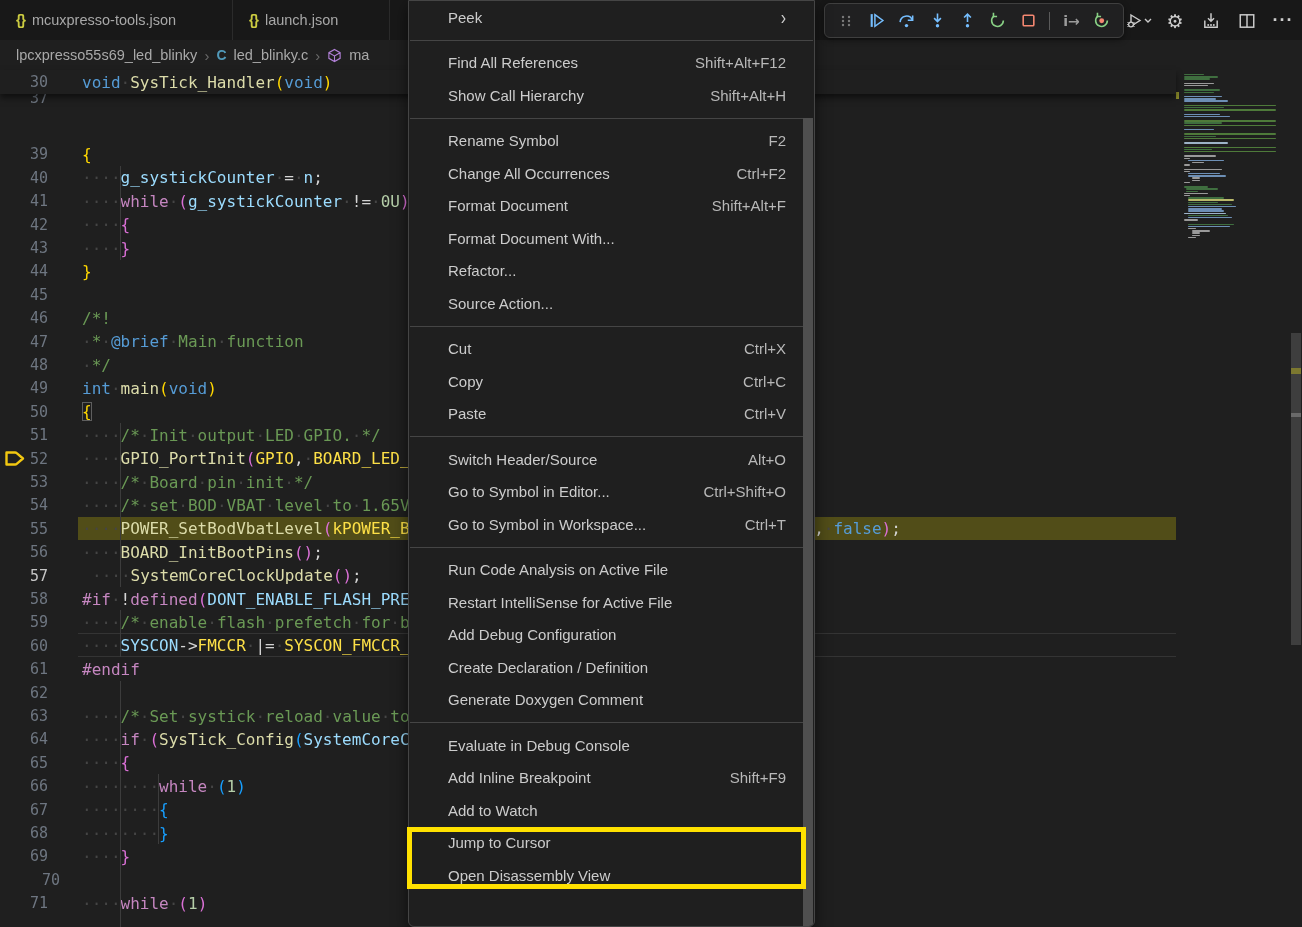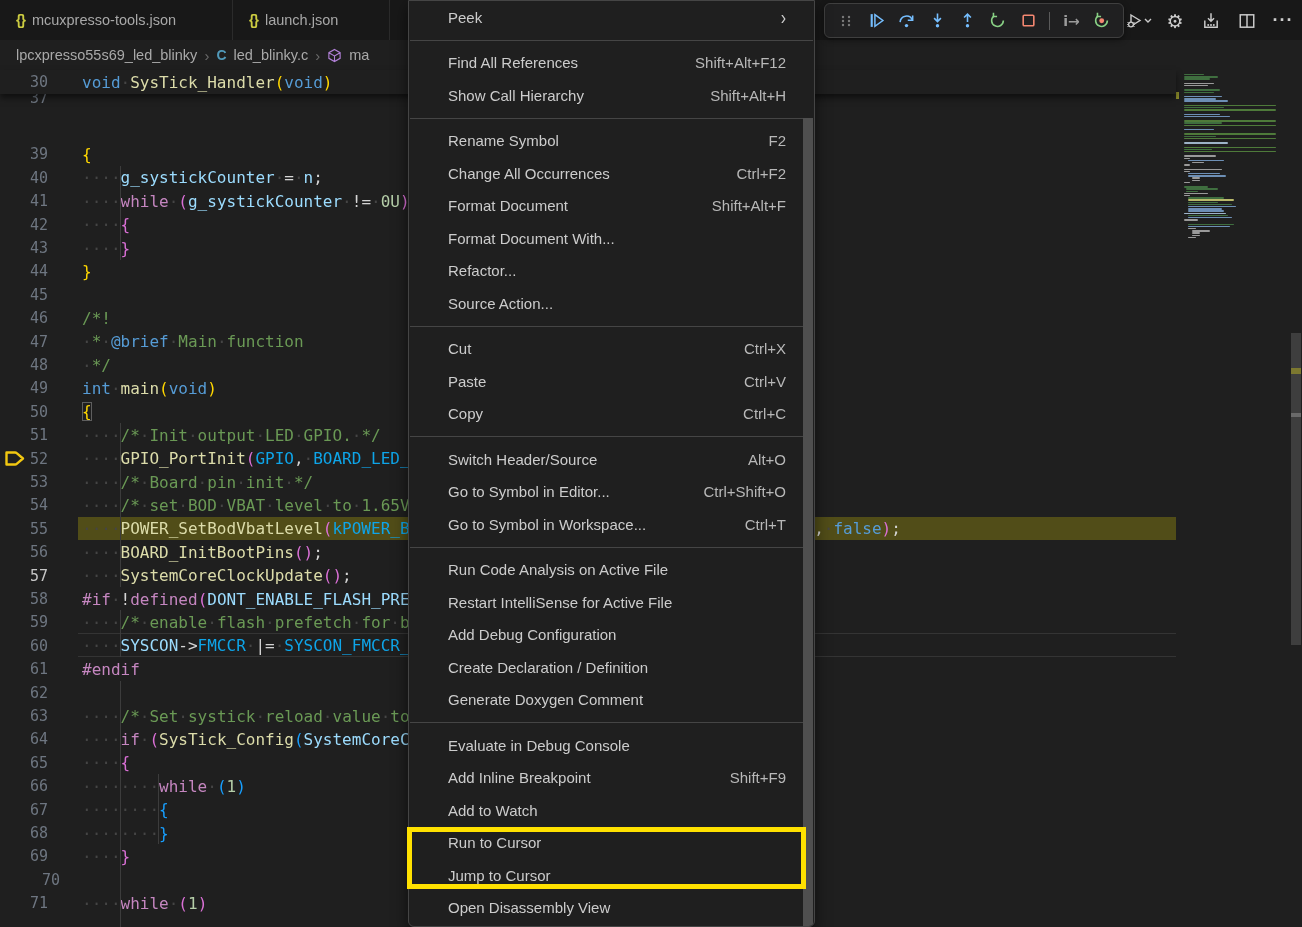--- a/index.html
+++ b/index.html
@@ -35,21 +35,21 @@
   .c-file-ico { color:#519aba; font-weight:bold; font-size:14px; }
 
   
   #editor { position:absolute; left:0; top:70px; width:1176px; height:857px; overflow:hidden;
             font-family:"DejaVu Sans Mono", monospace; font-size:16px; }
   .code-row { position:absolute; left:0; height:23.4px; width:1176px; display:flex; align-items:center; white-space:pre; cursor:text; }
   .gut { display:inline-block; width:48px; text-align:right; color:#6e7681; font-size:15px; flex:0 0 48px; }
   .gut.active { color:#c6c6c6; }
   .codetxt { margin-left:34px; display:inline-block; }
   .c-kw{color:#569CD6} .c-ct{color:#C586C0} .c-fn{color:#DCDCAA} .c-ty{color:#bef264}
-  .c-va{color:#9CDCFE} .c-mv{color:#9CDCFE} .c-mc{color:#0ea5e9} .c-nu{color:#B5CEA8}
+  .c-va{color:#9CDCFE} .c-mv{color:#9CDCFE} .c-mc{color:#fde047} .c-nu{color:#B5CEA8}
   .c-cm{color:#6A9955} .c-fg{color:#D4D4D4} .c-db{color:#569CD6}
   .c-b1{color:#FFD700} .c-b2{color:#DA70D6} .c-b3{color:#179FFF}
   .c-ws{color:#454545}
   .bracket-match { outline:1px solid #5e5e5e; outline-offset:-1px; }
 
   #stickyrow { position:absolute; left:0; top:70px; width:1176px; height:24px; background:#1f1f1f;
                box-shadow:0 4px 6px rgba(0,0,0,.5); z-index:5; font-family:"DejaVu Sans Mono", monospace; font-size:16px;
                display:flex; align-items:center; white-space:pre; }
   #dbg-line-highlight { position:absolute; left:78px; top:447px; width:1098px; height:23.4px; background:#514d18; z-index:0; }
   #cur-line-box { position:absolute; left:78px; top:563px; width:1098px; height:24px;
@@ -223,21 +223,21 @@
       <div class="code-row" style="top: 260px;"><span class="gut">47</span><span class="codetxt"><span class="c-ws">·</span><span class="c-cm">*</span><span class="c-ws">·</span><span class="c-db">@brief</span><span class="c-ws">·</span><span class="c-cm">Main</span><span class="c-ws">·</span><span class="c-cm">function</span></span></div>
       <div class="code-row" style="top: 283.4px;"><span class="gut">48</span><span class="codetxt"><span class="c-ws">·</span><span class="c-cm">*/</span></span></div>
       <div class="code-row" style="top: 306.8px;"><span class="gut">49</span><span class="codetxt"><span class="c-kw">int</span><span class="c-ws">·</span><span class="c-fn">main</span><span class="c-b1">(</span><span class="c-kw">void</span><span class="c-b1">)</span></span></div>
       <div class="code-row" style="top: 330.2px;"><span class="gut">50</span><span class="codetxt"><span class="c-b1 bracket-match">{</span></span></div>
       <div class="code-row" style="top: 353.6px;"><span class="gut">51</span><span class="codetxt"><span class="c-ws">····</span><span class="c-cm">/*</span><span class="c-ws">·</span><span class="c-cm">Init</span><span class="c-ws">·</span><span class="c-cm">output</span><span class="c-ws">·</span><span class="c-cm">LED</span><span class="c-ws">·</span><span class="c-cm">GPIO.</span><span class="c-ws">·</span><span class="c-cm">*/</span></span></div>
       <div class="code-row" style="top: 377px;"><span class="gut">52</span><span class="codetxt"><span class="c-ws">····</span><span class="c-fn">GPIO_PortInit</span><span class="c-b2">(</span><span class="c-mc">GPIO</span><span class="c-fg">,</span><span class="c-ws">·</span><span class="c-mc">BOARD_LED_PORT</span><span class="c-b2">)</span><span class="c-fg">;</span></span></div>
       <div class="code-row" style="top: 400.4px;"><span class="gut">53</span><span class="codetxt"><span class="c-ws">····</span><span class="c-cm">/*</span><span class="c-ws">·</span><span class="c-cm">Board</span><span class="c-ws">·</span><span class="c-cm">pin</span><span class="c-ws">·</span><span class="c-cm">init</span><span class="c-ws">·</span><span class="c-cm">*/</span></span></div>
       <div class="code-row" style="top: 423.8px;"><span class="gut">54</span><span class="codetxt"><span class="c-ws">····</span><span class="c-cm">/*</span><span class="c-ws">·</span><span class="c-cm">set</span><span class="c-ws">·</span><span class="c-cm">BOD</span><span class="c-ws">·</span><span class="c-cm">VBAT</span><span class="c-ws">·</span><span class="c-cm">level</span><span class="c-ws">·</span><span class="c-cm">to</span><span class="c-ws">·</span><span class="c-cm">1.65V</span><span class="c-ws">·</span><span class="c-cm">*/</span></span></div>
       <div class="code-row" style="top: 447.2px;"><span class="gut">55</span><span class="codetxt"><span class="c-ws">····</span><span class="c-fn">POWER_SetBodVbatLevel</span><span class="c-b2">(</span><span class="c-mc">kPOWER_BodVbatLevel1650mv</span><span class="c-fg">,</span><span class="c-ws">·</span><span class="c-mc">kPOWER_BodHystLevel50mv</span><span class="c-fg">,</span><span class="c-ws">·</span><span class="c-kw">false</span><span class="c-b2">)</span><span class="c-fg">;</span></span></div>
       <div class="code-row" style="top: 470.6px;"><span class="gut">56</span><span class="codetxt"><span class="c-ws">····</span><span class="c-fn">BOARD_InitBootPins</span><span class="c-b2">(</span><span class="c-b2">)</span><span class="c-fg">;</span></span></div>
-      <div class="code-row" style="top: 494px;"><span class="gut active">57</span><span class="codetxt"><span class="c-ws">····</span><span class="c-fn">SystemCoreClockUpdate</span><span class="c-b2">(</span><span class="c-b2">)</span><span class="c-fg">;</span></span></div>
+      <div class="code-row" style="top: 494px; gap: 10px;"><span class="gut active">57</span><span class="codetxt"><span class="c-ws">····</span><span class="c-fn">SystemCoreClockUpdate</span><span class="c-b2">(</span><span class="c-b2">)</span><span class="c-fg">;</span></span></div>
       <div class="code-row" style="top: 517.4px;"><span class="gut">58</span><span class="codetxt"><span class="c-ct">#if</span><span class="c-ws">·</span><span class="c-fg">!</span><span class="c-ct">defined</span><span class="c-b2">(</span><span class="c-mv">DONT_ENABLE_FLASH_PREFETCH</span><span class="c-b2">)</span></span></div>
       <div class="code-row" style="top: 540.8px;"><span class="gut">59</span><span class="codetxt"><span class="c-ws">····</span><span class="c-cm">/*</span><span class="c-ws">·</span><span class="c-cm">enable</span><span class="c-ws">·</span><span class="c-cm">flash</span><span class="c-ws">·</span><span class="c-cm">prefetch</span><span class="c-ws">·</span><span class="c-cm">for</span><span class="c-ws">·</span><span class="c-cm">better</span><span class="c-ws">·</span><span class="c-cm">performance</span><span class="c-ws">·</span><span class="c-cm">*/</span></span></div>
       <div class="code-row" style="top: 564.2px;"><span class="gut">60</span><span class="codetxt"><span class="c-ws">····</span><span class="c-mv">SYSCON</span><span class="c-fg">-&gt;</span><span class="c-mc">FMCCR</span><span class="c-ws">·</span><span class="c-fg">|=</span><span class="c-ws">·</span><span class="c-mc">SYSCON_FMCCR_PREFEN_MASK</span><span class="c-fg">;</span></span></div>
       <div class="code-row" style="top: 587.6px;"><span class="gut">61</span><span class="codetxt"><span class="c-ct">#endif</span></span></div>
       <div class="code-row" style="top: 611px;"><span class="gut">62</span><span class="codetxt"></span></div>
       <div class="code-row" style="top: 634.4px;"><span class="gut">63</span><span class="codetxt"><span class="c-ws">····</span><span class="c-cm">/*</span><span class="c-ws">·</span><span class="c-cm">Set</span><span class="c-ws">·</span><span class="c-cm">systick</span><span class="c-ws">·</span><span class="c-cm">reload</span><span class="c-ws">·</span><span class="c-cm">value</span><span class="c-ws">·</span><span class="c-cm">to</span><span class="c-ws">·</span><span class="c-cm">generate</span><span class="c-ws">·</span><span class="c-cm">1ms</span><span class="c-ws">·</span><span class="c-cm">interrupt</span><span class="c-ws">·</span><span class="c-cm">*/</span></span></div>
       <div class="code-row" style="top: 657.8px;"><span class="gut">64</span><span class="codetxt"><span class="c-ws">····</span><span class="c-ct">if</span><span class="c-ws">·</span><span class="c-b2">(</span><span class="c-fn">SysTick_Config</span><span class="c-b3">(</span><span class="c-va">SystemCoreClock</span><span class="c-ws">·</span><span class="c-fg">/</span><span class="c-ws">·</span><span class="c-nu">1000U</span><span class="c-b3">)</span><span class="c-b2">)</span></span></div>
       <div class="code-row" style="top: 681.2px;"><span class="gut">65</span><span class="codetxt"><span class="c-ws">····</span><span class="c-b2">{</span></span></div>
       <div class="code-row" style="top: 704.6px;"><span class="gut">66</span><span class="codetxt"><span class="c-ws">········</span><span class="c-ct">while</span><span class="c-ws">·</span><span class="c-b3">(</span><span class="c-nu">1</span><span class="c-b3">)</span></span></div>
       <div class="code-row" style="top: 728px;"><span class="gut">67</span><span class="codetxt"><span class="c-ws">········</span><span class="c-b3">{</span></span></div>
@@ -372,27 +372,27 @@
       </div>
       <div class="menu-item">
         <span class="mlabel">Source Action...</span>
       </div>
       <div class="menu-sep"></div>
       <div class="menu-item">
         <span class="mlabel">Cut</span>
         <span class="mshortcut">Ctrl+X</span>
       </div>
       <div class="menu-item">
+        <span class="mlabel">Copy</span>
+        <span class="mshortcut">Ctrl+C</span>
+      </div>
+      <div class="menu-item">
         <span class="mlabel">Paste</span>
         <span class="mshortcut">Ctrl+V</span>
       </div>
-      <div class="menu-item">
-        <span class="mlabel">Copy</span>
-        <span class="mshortcut">Ctrl+C</span>
-      </div>
       <div class="menu-sep"></div>
       <div class="menu-item">
         <span class="mlabel">Switch Header/Source</span>
         <span class="mshortcut">Alt+O</span>
       </div>
       <div class="menu-item">
         <span class="mlabel">Go to Symbol in Editor...</span>
         <span class="mshortcut">Ctrl+Shift+O</span>
       </div>
       <div class="menu-item">
@@ -420,23 +420,20 @@
         <span class="mlabel">Evaluate in Debug Console</span>
       </div>
       <div class="menu-item">
         <span class="mlabel">Add Inline Breakpoint</span>
         <span class="mshortcut">Shift+F9</span>
       </div>
       <div class="menu-item">
         <span class="mlabel">Add to Watch</span>
       </div>
       <div class="menu-item">
-        <span class="mlabel">Run to Cursor</span>
-      </div>
-      <div class="menu-item">
         <span class="mlabel">Jump to Cursor</span>
       </div>
       <div class="menu-item">
         <span class="mlabel">Open Disassembly View</span>
       </div>
     </div>
   <div id="menu-scroll"></div>
 </div>
 
 <div id="annobox"></div>

